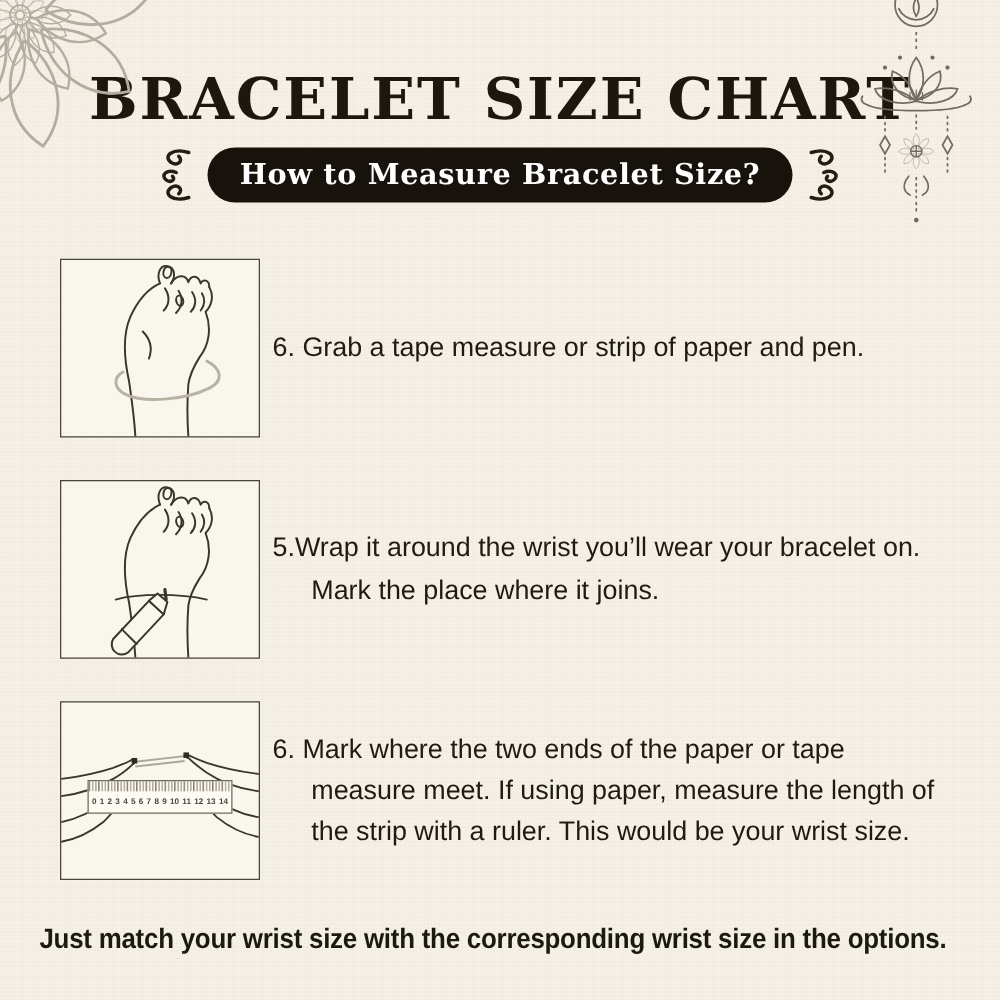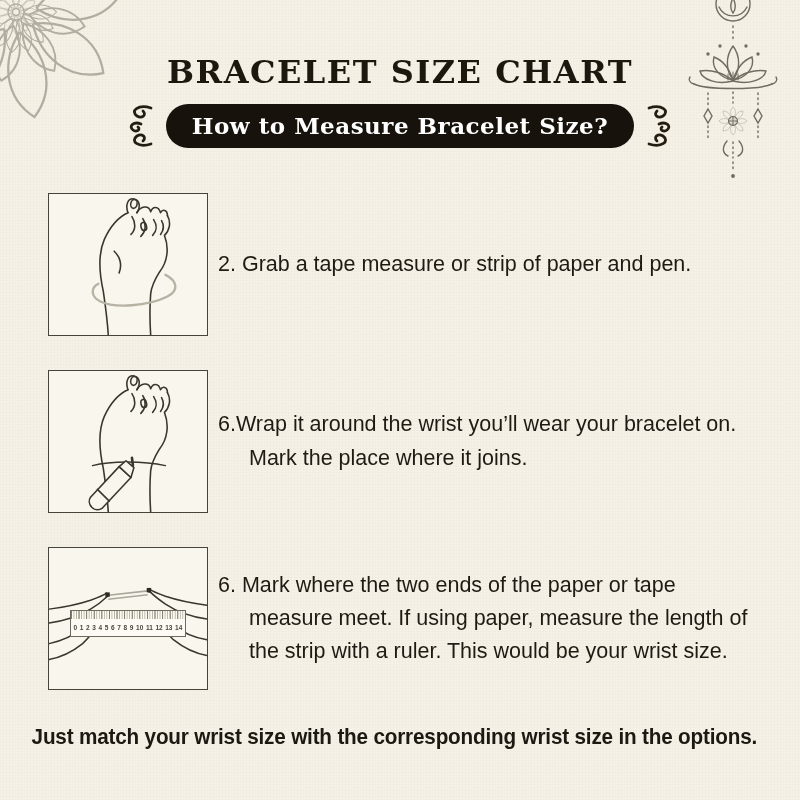--- a/index.html
+++ b/index.html
@@ -10,21 +10,21 @@
       repeating-linear-gradient(0deg, rgba(185,175,155,.05) 0 1px, transparent 1px 3px),
       repeating-linear-gradient(90deg, rgba(185,175,155,.04) 0 1px, transparent 1px 3px);
     font-family:"Liberation Sans",sans-serif;color:#201c15;
   }
   
   .mandala{position:absolute;top:0;left:0;}
   .lotus{position:absolute;top:0;right:12px;}
   
   .title{
     margin:0;padding-top:56px;text-align:center;
-    font-family:"DejaVu Serif",serif;font-weight:700;font-size:32px;line-height:1;
+    font-family:"DejaVu Serif",serif;font-weight:700;font-size:46px;line-height:1;
     letter-spacing:1.5px;color:#1c1810;
   }
   .badge-row{display:flex;justify-content:center;align-items:center;gap:11px;margin-top:15px;}
   .badge{
     background:#17130c;color:#ffffff;border-radius:24px;
     font-family:"DejaVu Serif",serif;font-weight:700;font-size:23px;line-height:1;
     padding:10px 26px 11px;letter-spacing:.5px;
   }
   .flourish{display:block;}
   
@@ -192,21 +192,21 @@
             <path d="M89,19 C93,12 101,11 103,18 M103,18 C105,12 111,12 113,19 M113,19 C115,15 120,16 120,22"></path>
             <path d="M120,22 C124,29 122,37 117,42 C122,55 120,69 112,79 C107,87 104,93 103,101 C102,114 102,128 103,143"></path>
             <path d="M84,23 C88,29 88,36 83,41 M95,25 C99,31 98,38 93,43 M106,26 C110,32 109,38 105,42 M114,27 C117,32 116,37 113,41"></path>
             <ellipse cx="86" cy="10" rx="3.2" ry="4.6" transform="rotate(12 86 10)"></ellipse>
             <ellipse cx="96" cy="33" rx="2.8" ry="4.2" transform="rotate(-14 96 33)"></ellipse>
             <path d="M66,58 C72,64 74,72 71,80"></path>
           </g>
           <path d="M118,82 C130,88 132,98 120,104 C100,114 66,116 52,109 C42,104 42,95 50,91" stroke="#b7b2a4" stroke-width="2.4" stroke-linecap="round" fill="none"></path>
         </svg>
       </div>
-      <p class="step-text">2. Grab a tape measure or strip of paper and pen.</p>
+      <p class="step-text">6. Grab a tape measure or strip of paper and pen.</p>
     </div>
 
     <div class="step-row">
       <div class="illus-box">
         <svg viewBox="0 0 160 143" fill="none">
           <g stroke="#3b362c" stroke-width="1.6" stroke-linecap="round" stroke-linejoin="round" fill="none">
             <path d="M60,143 C59,126 57,113 55,99 C51,81 49,62 56,46 C62,33 71,23 80,19"></path>
             <path d="M80,19 C77,11 80,4 86,5 C92,6 93,13 89,19"></path>
             <path d="M89,19 C93,12 101,11 103,18 M103,18 C105,12 111,12 113,19 M113,19 C115,15 120,16 120,22"></path>
             <path d="M120,22 C124,29 122,37 117,42 C122,55 120,69 112,79 C107,87 104,93 103,101 C102,114 102,128 103,143"></path>
@@ -216,21 +216,21 @@
             <path d="M44,96 C62,91 96,91 118,96" stroke-width="1.4"></path>
             <path d="M84,88 L85,96" stroke-width="2.6"></path>
           </g>
           <g stroke="#3b362c" stroke-width="1.6" stroke-linecap="round" stroke-linejoin="round" fill="#f9f6ee">
             <path d="M71,97 L83,108 L54,139 A8.3,8.3 0 0 1 42,128 Z"></path>
             <path d="M49,120 L61,132" fill="none"></path>
             <path d="M71,97 L83,108 L86,98 L78,91 Z"></path>
           </g>
         </svg>
       </div>
-      <p class="step-text">6.Wrap it around the wrist you’ll wear your bracelet on. Mark the place where it joins.</p>
+      <p class="step-text">5.Wrap it around the wrist you’ll wear your bracelet on. Mark the place where it joins.</p>
     </div>
 
     <div class="step-row">
       <div class="illus-box">
         <svg viewBox="0 0 160 143" fill="none">
           <g stroke="#3b362c" stroke-width="1.5" stroke-linecap="round" stroke-linejoin="round" fill="none">
             <path d="M0,62 C16,60 30,57 42,53 C50,50 55,48 58,46"></path>
             <path d="M0,76 C16,74 30,69 42,62 C49,58 55,53 58,50"></path>
             <path d="M58,46 C60,47 60,49 58,50"></path>
             <path d="M0,97 C14,94 26,88 36,80"></path>

